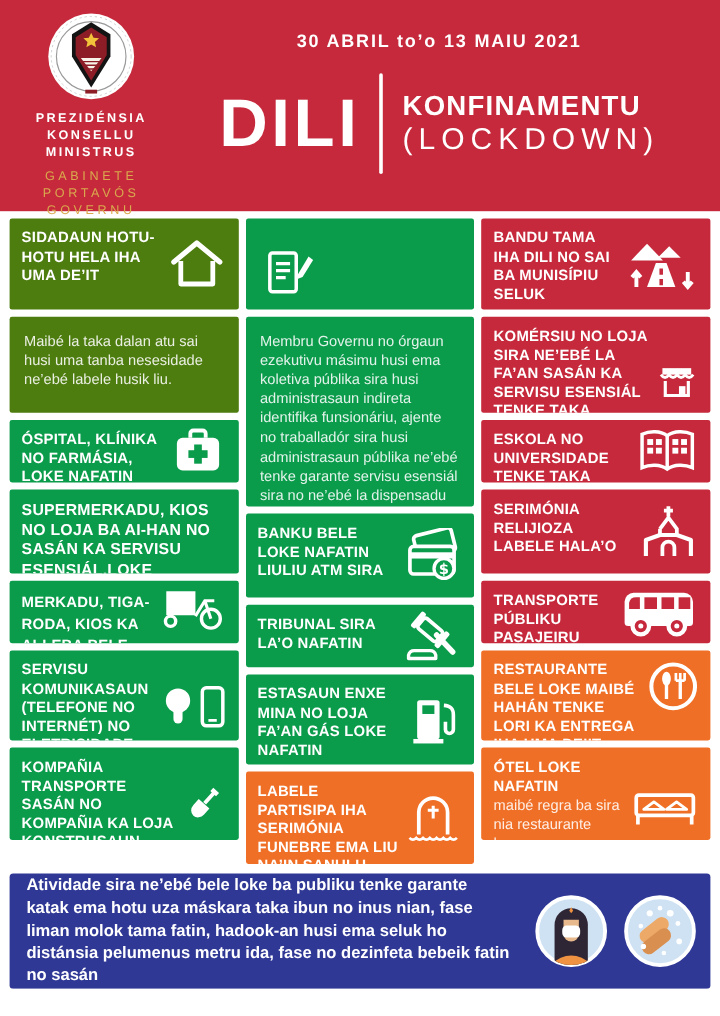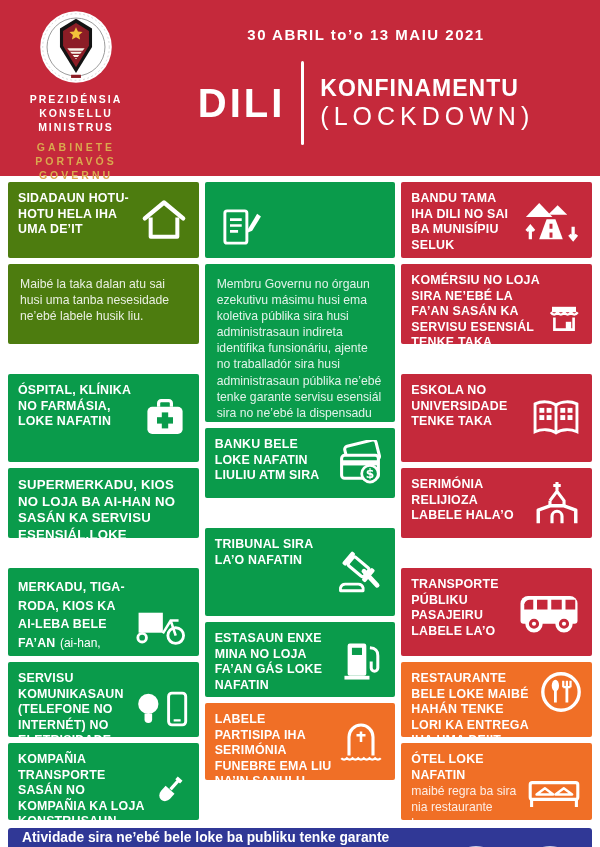--- a/index.html
+++ b/index.html
@@ -3,43 +3,43 @@
 <meta charset="utf-8">
 <style>
   html,body{margin:0;padding:0;background:#e9e9e9;}
   .poster{position:relative;width:600px;height:847px;background:#ffffff;overflow:hidden;
           font-family:"Liberation Sans",sans-serif;margin:0 auto;}
   
   .header{position:relative;height:176px;background:#C5293B;}
   .logo{position:absolute;left:20px;top:10px;width:112px;text-align:center;}
   .logo svg{width:74px;height:74px;display:block;margin:0 auto;}
   .logo-org{margin-top:8px;color:#fff;font-weight:bold;font-size:10.5px;letter-spacing:2px;line-height:1.35;}
-  .logo-dept{margin-top:5px;color:#D9A94E;font-weight:bold;font-size:10.5px;letter-spacing:3px;line-height:1.35;}
+  .logo-dept{margin-top:5px;color:#D9A94E;font-weight:normal;font-size:10.5px;letter-spacing:3px;line-height:1.35;}
   .head-main{position:absolute;left:140px;right:8px;top:0;height:100%;}
   .head-date{margin-top:26px;text-align:center;color:#fff;font-weight:bold;font-size:15px;letter-spacing:1.5px;}
   .head-row{display:flex;align-items:center;justify-content:center;margin-top:18px;gap:16px;}
-  .city{color:#fff;font-weight:bold;font-size:40px;letter-spacing:3px;line-height:1;}
+  .city{color:#fff;font-weight:bold;font-size:56px;letter-spacing:3px;line-height:1;}
   .vbar{width:3px;height:84px;background:#fff;border-radius:2px;}
   .title-stack{color:#fff;}
   .title1{font-weight:bold;font-size:23px;letter-spacing:1px;line-height:1.15;}
   .title2{font-weight:normal;font-size:25px;letter-spacing:5px;line-height:1.2;}
   
   .grid{display:grid;grid-template-columns:1fr 1fr 1fr;gap:6px;padding:6px 8px;background:#fff;}
   .col{display:flex;flex-direction:column;gap:6px;}
   .card{border-radius:2px;color:#fff;padding:9px 10px;box-sizing:border-box;display:flex;align-items:stretch;overflow:hidden;}
   .card .ct{flex:1;min-width:0;}
   .card .ci{flex:none;display:flex;align-items:center;margin-left:4px;}
   .card .ci.bot{align-items:flex-end;}
   .card .ci.top{align-items:flex-start;}
   .blue{background:#4d7c0f;} .green{background:#0A9B4B;} .red{background:#C5293B;} .orange{background:#F06F26;}
   .ttl{font-weight:bold;font-size:12.4px;line-height:1.25;letter-spacing:0.2px;}
   .sub{font-weight:normal;font-size:12px;line-height:1.25;}
   .body-txt{font-weight:normal;font-size:12.2px;line-height:1.32;color:rgba(255,255,255,0.88);}
   .pad-body{padding:12px 12px;}
-  .h76{height:76px;} .h80{height:80px;} .h72{height:88px;margin-top:24px;} .h70{height:70px;}
+  .h76{height:76px;} .h80{height:80px;} .h72{height:52px;} .h70{height:70px;}
   .h75{height:75px;} .h77{height:77px;} .h158{height:158px;}
   .icon-svg{display:block;}
   
   .banner{margin:2px 8px 0 8px;background:#303896;border-radius:3px;display:flex;align-items:center;
           padding:8px 10px 8px 14px;height:80px;box-sizing:content-box;gap:16px;}
   .banner-text{flex:1;color:#fff;font-weight:bold;font-size:13.8px;line-height:1.35;}
   .banner-icons{flex:none;display:flex;gap:10px;align-items:center;}
   .banner-icons svg{width:64px;height:64px;display:block;}
   
   .footer{height:23px;display:flex;align-items:center;justify-content:center;background:#fff;}

